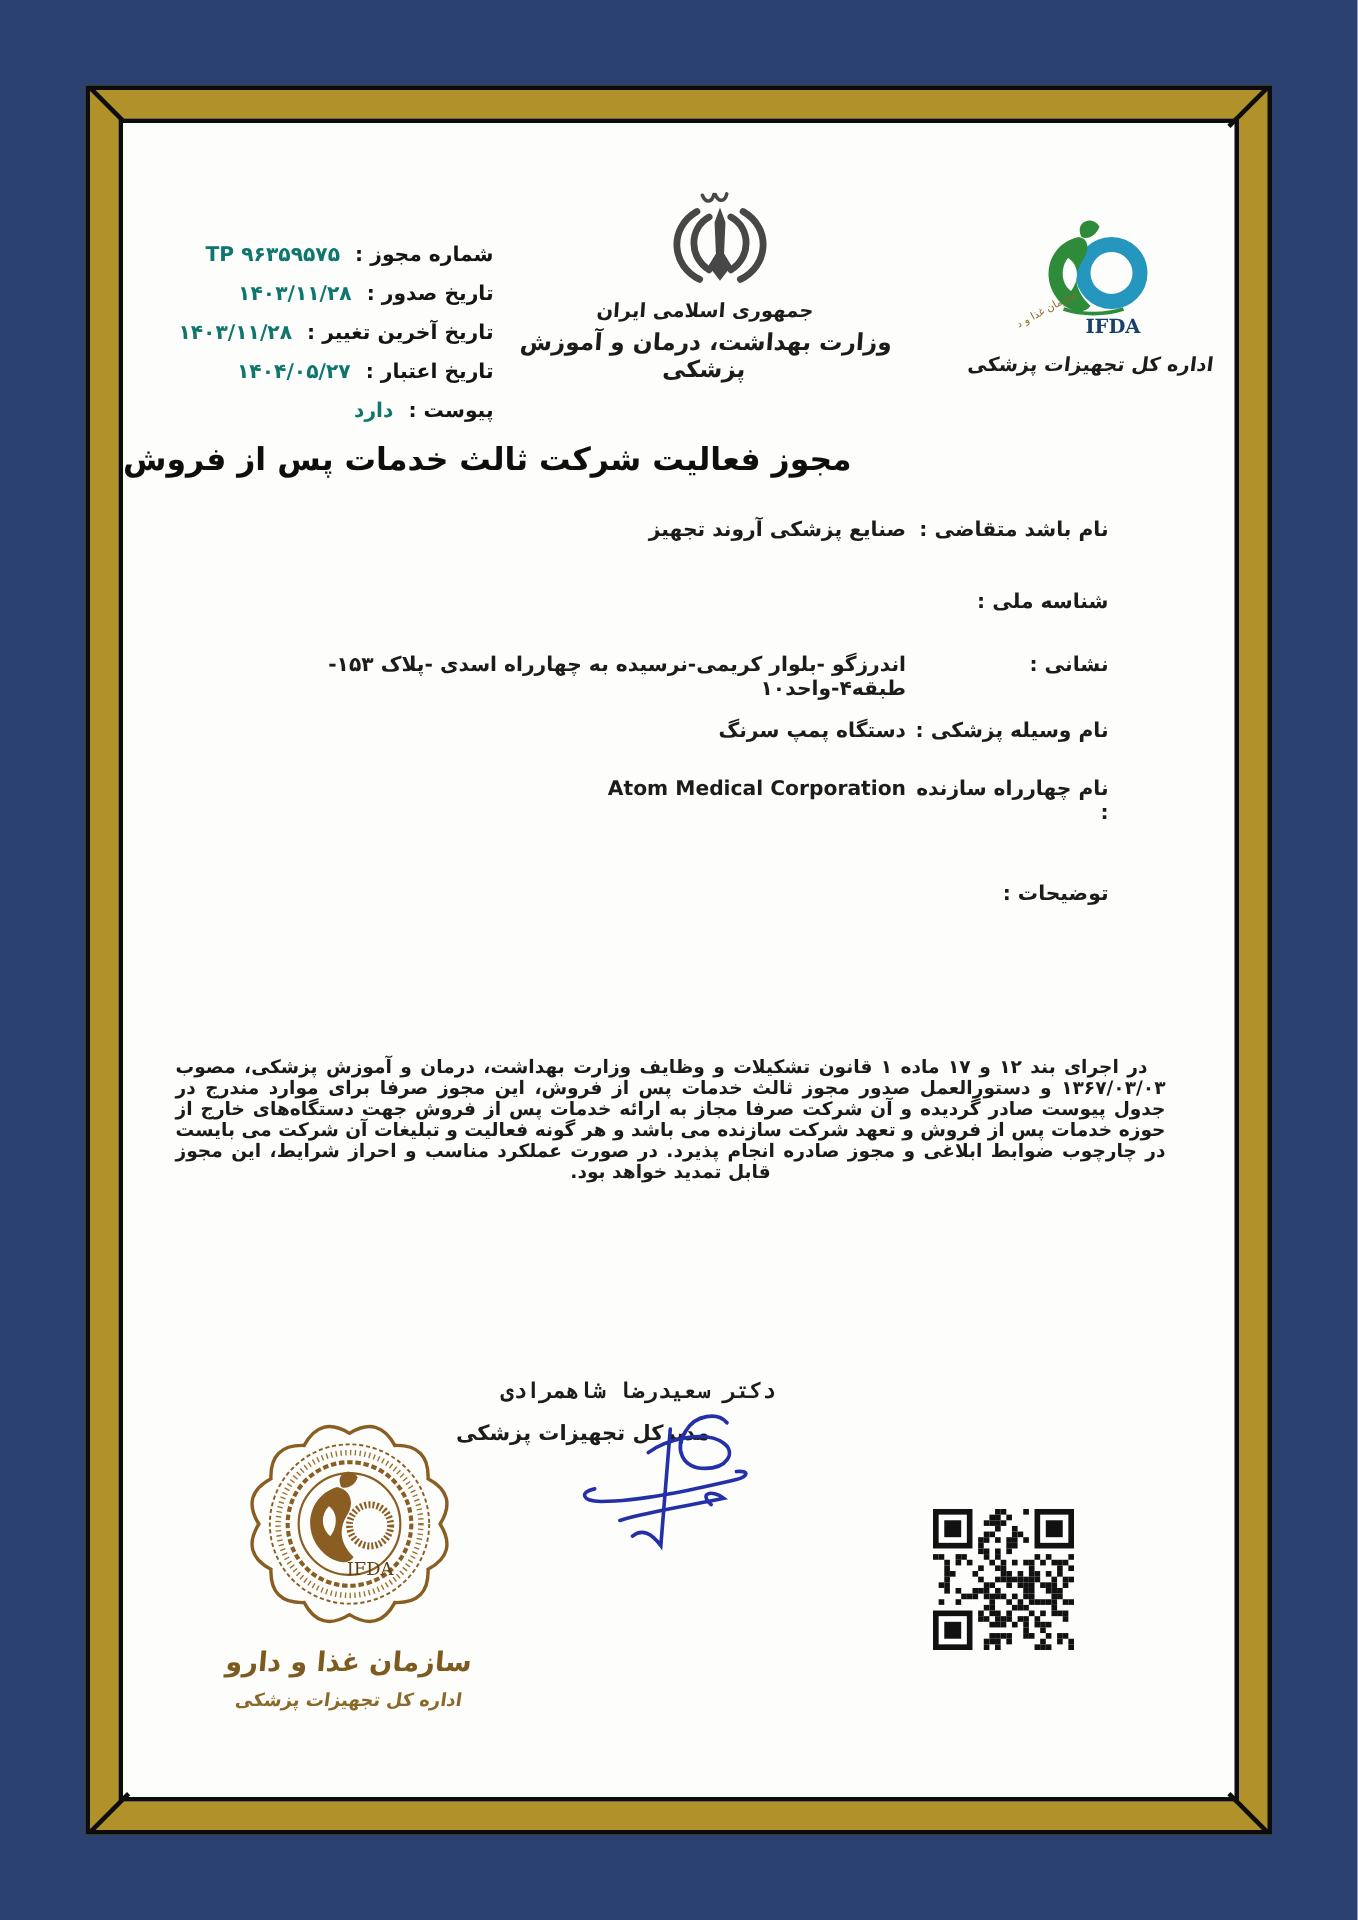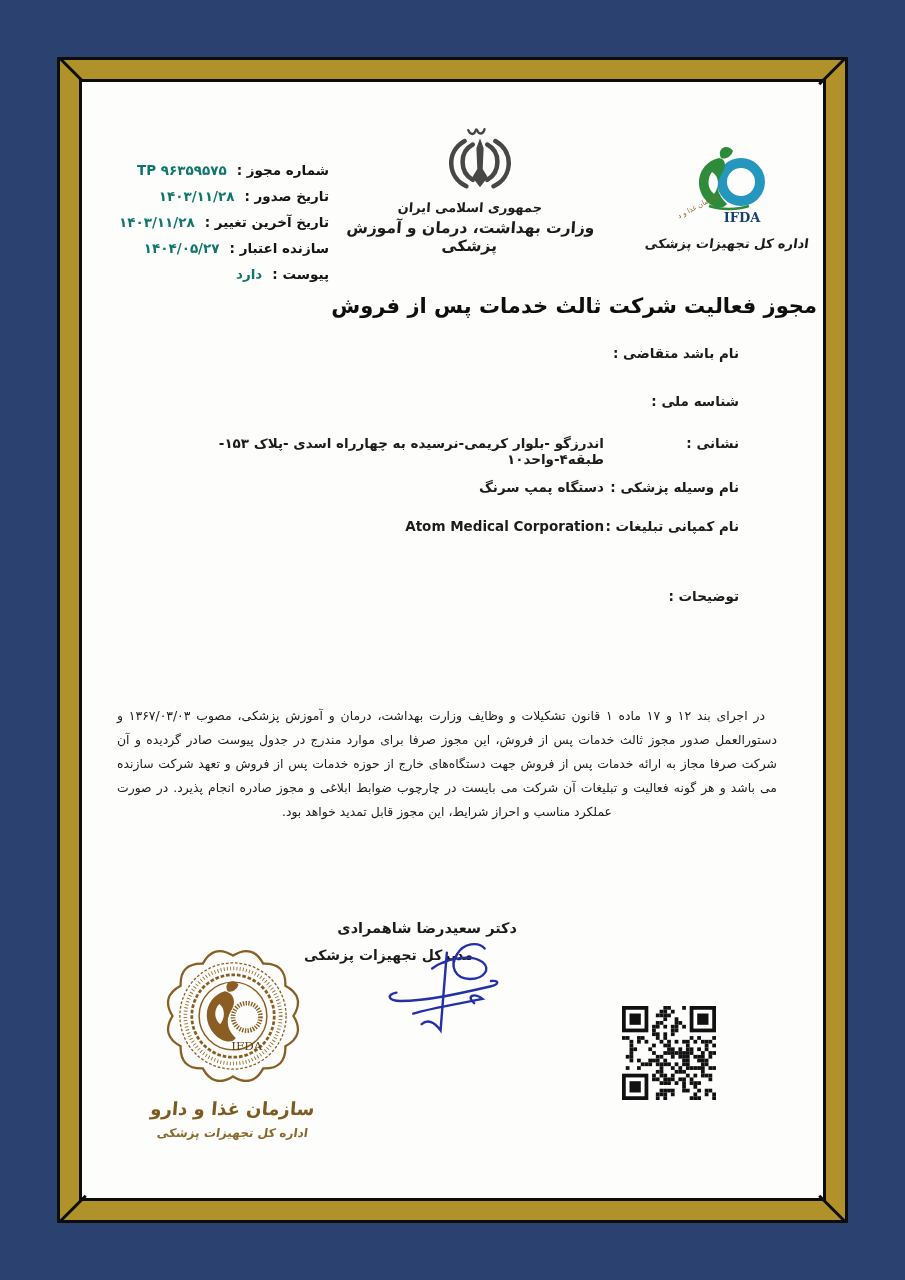--- a/index.html
+++ b/index.html
@@ -33,40 +33,40 @@
   .hdr-center { position:absolute; left:238px; top:118px; width:300px; text-align:center; direction:rtl; }
   .republic { font-size:13px; font-weight:bold; transform:skewX(-4deg); }
   .ministry { font-size:15.5px; font-weight:bold; margin-top:4px; transform:skewX(-4deg); }
 
   
   .ifda-top { position:absolute; left:560px; top:62px; width:170px; text-align:center; }
   .ifda-top svg { display:block; margin:0 auto; }
   .ifda-dept-script { font-size:13px; font-weight:bold; margin-top:6px; transform:skewX(-7deg); direction:rtl; }
 
   
-  .doc-title { position:absolute; left:0; top:212px; width:100%; text-align:right; direction:rtl;
+  .doc-title { position:absolute; left:0; top:212px; width:100%; text-align:left; direction:rtl;
                font-size:21px; font-weight:bold; color:#0e0e0e; }
 
   
   .fields { position:absolute; right:78px; top:0; width:560px; direction:rtl; }
   .frow { position:absolute; right:0; display:flex; align-items:baseline; width:560px;
           font-size:13.5px; font-weight:bold; }
   .frow .flbl { flex:0 0 135px; }
   .frow .fval { flex:1; text-align:right; }
   .frow.row-notes .flbl { flex:0 0 92px; }
   .frow.row-notes .fval { max-width:425px; line-height:1.95; }
 
   
   .legal { position:absolute; right:40px; top:622px; width:660px; direction:rtl;
-           font-size:12.4px; font-weight:normal; color:#1b1b1b;
-           line-height:24px; text-align:justify; text-align-last:center; text-indent:12px; }
+           font-size:12.4px; font-weight:bold; color:#1b1b1b;
+           line-height:14px; text-align:justify; text-align-last:center; text-indent:12px; }
 
   
   .sig-block { position:absolute; right:300px; top:838px; direction:rtl; text-align:right; width:220px; }
-  .sig-name  { font-size:14.5px; font-weight:bold; }
+  .sig-name  { font-size:14.5px; font-weight:bold;font-family:Liberation Mono, monospace; }
   .sig-title { font-size:14px; font-weight:bold; margin-top:11px; margin-right:44px; }
   .sig-scribble { position:absolute; left:298px; top:856px; width:140px; height:105px; }
 
   
   .seal-wrap { position:absolute; left:58px; top:858px; width:185px; text-align:center; }
   .seal-org  { font-size:18px; font-weight:bold; color:#7d5a1e; margin-top:2px; direction:rtl; transform:skewX(-5deg); }
   .seal-dept { font-size:12px; font-weight:bold; color:#8a6a2a; margin-top:7px; direction:rtl; transform:skewX(-8deg); }
 
   
   .qr { position:absolute; left:540px; top:924px; width:94px; height:94px; }
@@ -89,21 +89,21 @@
       </div>
       <div class="meta-row">
         <span class="lbl">تاریخ صدور :</span>
         <span class="val">۱۴۰۳/۱۱/۲۸</span>
       </div>
       <div class="meta-row">
         <span class="lbl">تاریخ آخرین تغییر :</span>
         <span class="val">۱۴۰۳/۱۱/۲۸</span>
       </div>
       <div class="meta-row">
-        <span class="lbl">سازنده اعتبار :</span>
+        <span class="lbl">تاریخ اعتبار :</span>
         <span class="val">۱۴۰۴/۰۵/۲۷</span>
       </div>
       <div class="meta-row">
         <span class="lbl">پیوست :</span>
         <span class="val">دارد</span>
       </div>
     </div>
 
     <div class="emblem-wrap">
       <svg width="84" height="76" viewBox="0 0 90 84" fill="none">
@@ -134,34 +134,35 @@
         <text x="16" y="66" font-size="7" fill="#8a6a2a" transform="rotate(-28 16 66)" text-anchor="middle">سازمان غذا و دارو</text>
       </svg>
       <div class="ifda-dept-script">اداره کل تجهیزات پزشکی</div>
     </div>
 
     <div class="doc-title">مجوز فعالیت شرکت ثالث خدمات پس از فروش</div>
 
     <div class="fields">
       <div class="frow" style="top:263px">
         <span class="flbl">نام باشد متقاضی :</span>
+        <span class="fval">صنایع پزشکی آروند تجهیز</span>
       </div>
       <div class="frow" style="top:311px">
         <span class="flbl">شناسه ملی :</span>
       </div>
       <div class="frow" style="top:353px">
         <span class="flbl">نشانی :</span>
         <span class="fval">اندرزگو -بلوار کریمی-نرسیده به چهارراه اسدی -پلاک ۱۵۳-طبقه۴-واحد۱۰</span>
       </div>
       <div class="frow" style="top:397px">
         <span class="flbl">نام وسیله پزشکی :</span>
         <span class="fval">دستگاه پمپ سرنگ</span>
       </div>
       <div class="frow" style="top:436px">
-        <span class="flbl">نام کمپانی تبلیغات :</span>
+        <span class="flbl">نام چهارراه سازنده :</span>
         <span class="fval"><span dir="ltr">Atom Medical Corporation</span></span>
       </div>
       <div class="frow row-notes" style="top:506px">
         <span class="flbl">توضیحات :</span>
       </div>
     </div>
 
     <div class="legal">در اجرای بند ۱۲ و ۱۷ ماده ۱ قانون تشکیلات و وظایف وزارت بهداشت، درمان و آموزش پزشکی، مصوب ۱۳۶۷/۰۳/۰۳ و دستورالعمل صدور مجوز ثالث خدمات پس از فروش، این مجوز صرفا برای موارد مندرج در جدول پیوست صادر گردیده و آن شرکت صرفا مجاز به ارائه خدمات پس از فروش جهت دستگاه‌های خارج از حوزه خدمات پس از فروش و تعهد شرکت سازنده می باشد و هر گونه فعالیت و تبلیغات آن شرکت می بایست در چارچوب ضوابط ابلاغی و مجوز صادره انجام پذیرد. در صورت عملکرد مناسب و احراز شرایط، این مجوز قابل تمدید خواهد بود.</div>
 
     <div class="sig-block">

